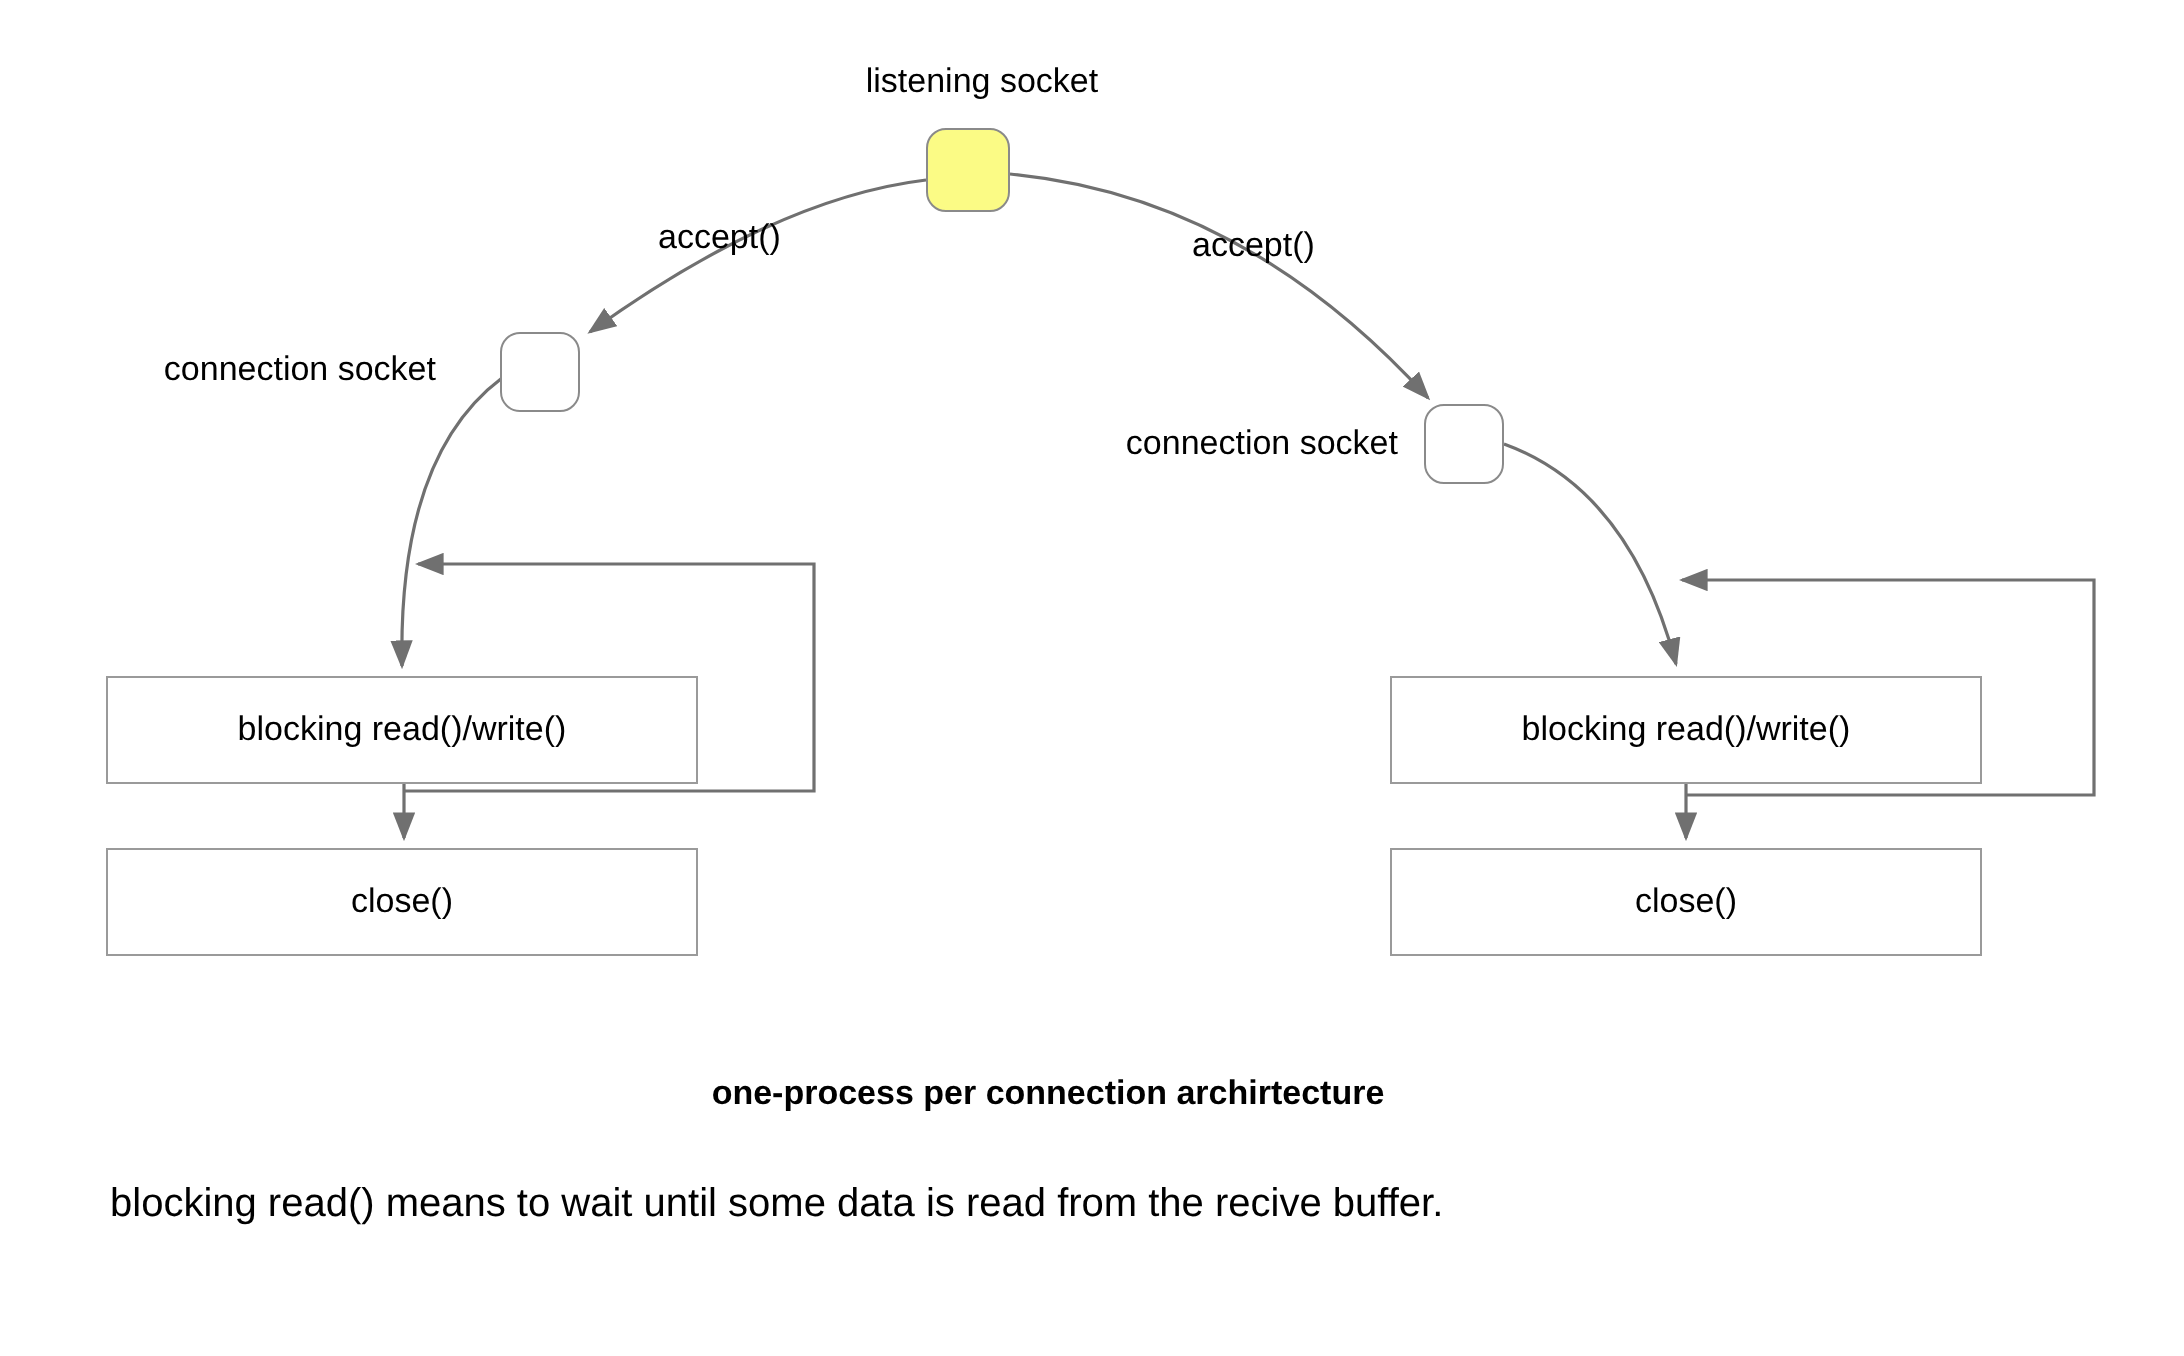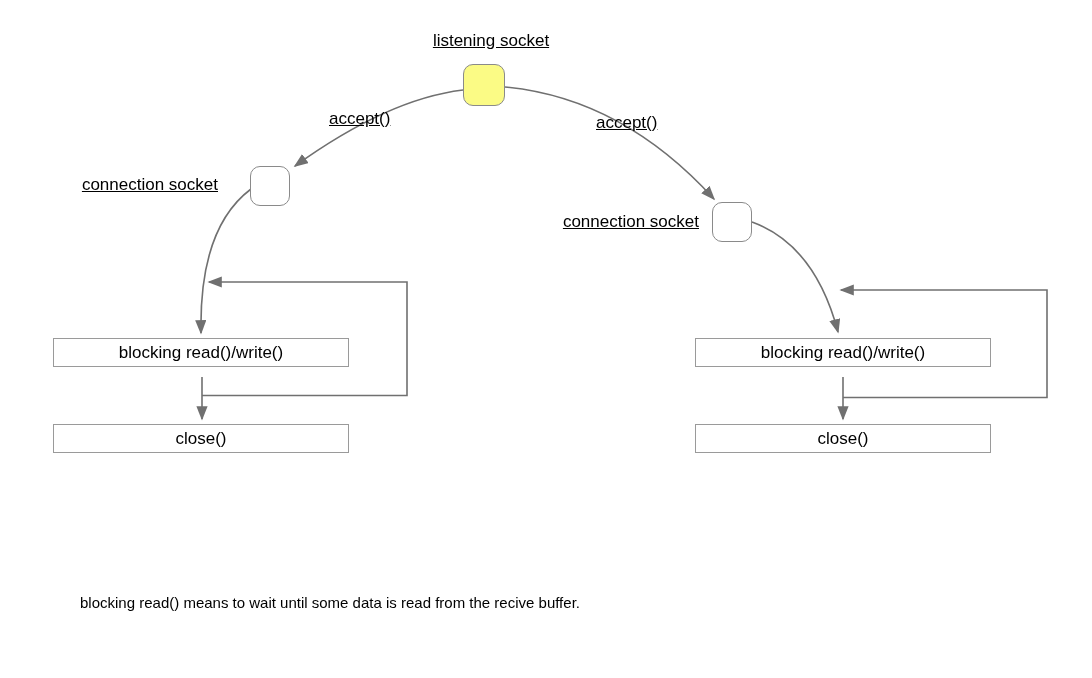--- a/index.html
+++ b/index.html
@@ -28,60 +28,58 @@
   #listening-node {
     left: 463px; top: 64px;
     width: 42px; height: 42px;
     background: #fbfb85;
   }
   #conn-node-left  { left: 250px; top: 166px; }
   #conn-node-right { left: 712px; top: 202px; }
 
   .proc-box {
     position: absolute;
-    width: 296px; height: 29px;
+    width: 296px; height: 54px;
     border: 1.5px solid #9a9a9a;
     background: #ffffff;
     box-sizing: border-box;
     display: flex;
     align-items: center;
     justify-content: center;
     font-size: 17px;
   }
   #blocking-left  { left: 53px;  top: 338px; }
   #close-left     { left: 53px;  top: 424px; }
   #blocking-right { left: 695px; top: 338px; }
   #close-right    { left: 695px; top: 424px; }
 
   .lbl {
     position: absolute;
     font-size: 17px;
     white-space: nowrap;
-    text-decoration: underline;
   }
   #listening-label { left: 391px; top: 31px; width: 200px; text-align: center; }
   #accept-left-label  { left: 329px; top: 109px; }
   #accept-right-label { left: 596px; top: 113px; }
   #conn-left-label  { left: 46px;  top: 175px; width: 172px; text-align: right; }
   #conn-right-label { left: 527px; top: 212px; width: 172px; text-align: right; }
 
   #caption {
     position: absolute;
     left: 0; top: 537px;
     width: 1048px;
     text-align: center;
     font-size: 17px;
     font-weight: bold;
   }
   #notes {
     position: absolute;
     left: 55px; top: 591px;
-    font-size: 15px;
+    font-size: 20px;
     line-height: 23.5px;
-    margin-left: 25px;
   }
 </style>
 </head>
 <body>
 
 <div id="canvas">
 
   <svg id="connector-layer" viewBox="0 0 1092 678" xmlns="http://www.w3.org/2000/svg">
     <defs>
       <marker id="arrow" markerWidth="9" markerHeight="7" refX="8" refY="3.5" orient="auto" markerUnits="strokeWidth">
@@ -111,18 +109,19 @@
   <div class="lbl" id="conn-right-label">connection socket</div>
 
   <div class="node-square" id="conn-node-left"></div>
   <div class="node-square" id="conn-node-right"></div>
 
   <div class="proc-box" id="blocking-left">blocking read()/write()</div>
   <div class="proc-box" id="close-left">close()</div>
   <div class="proc-box" id="blocking-right">blocking read()/write()</div>
   <div class="proc-box" id="close-right">close()</div>
 
+  <div id="caption">one-process per connection archirtecture</div>
 
   <div id="notes">
     <div>blocking read() means to wait until some data is read from the recive buffer.</div>
   </div>
 
 </div>
 
 </body></html>

